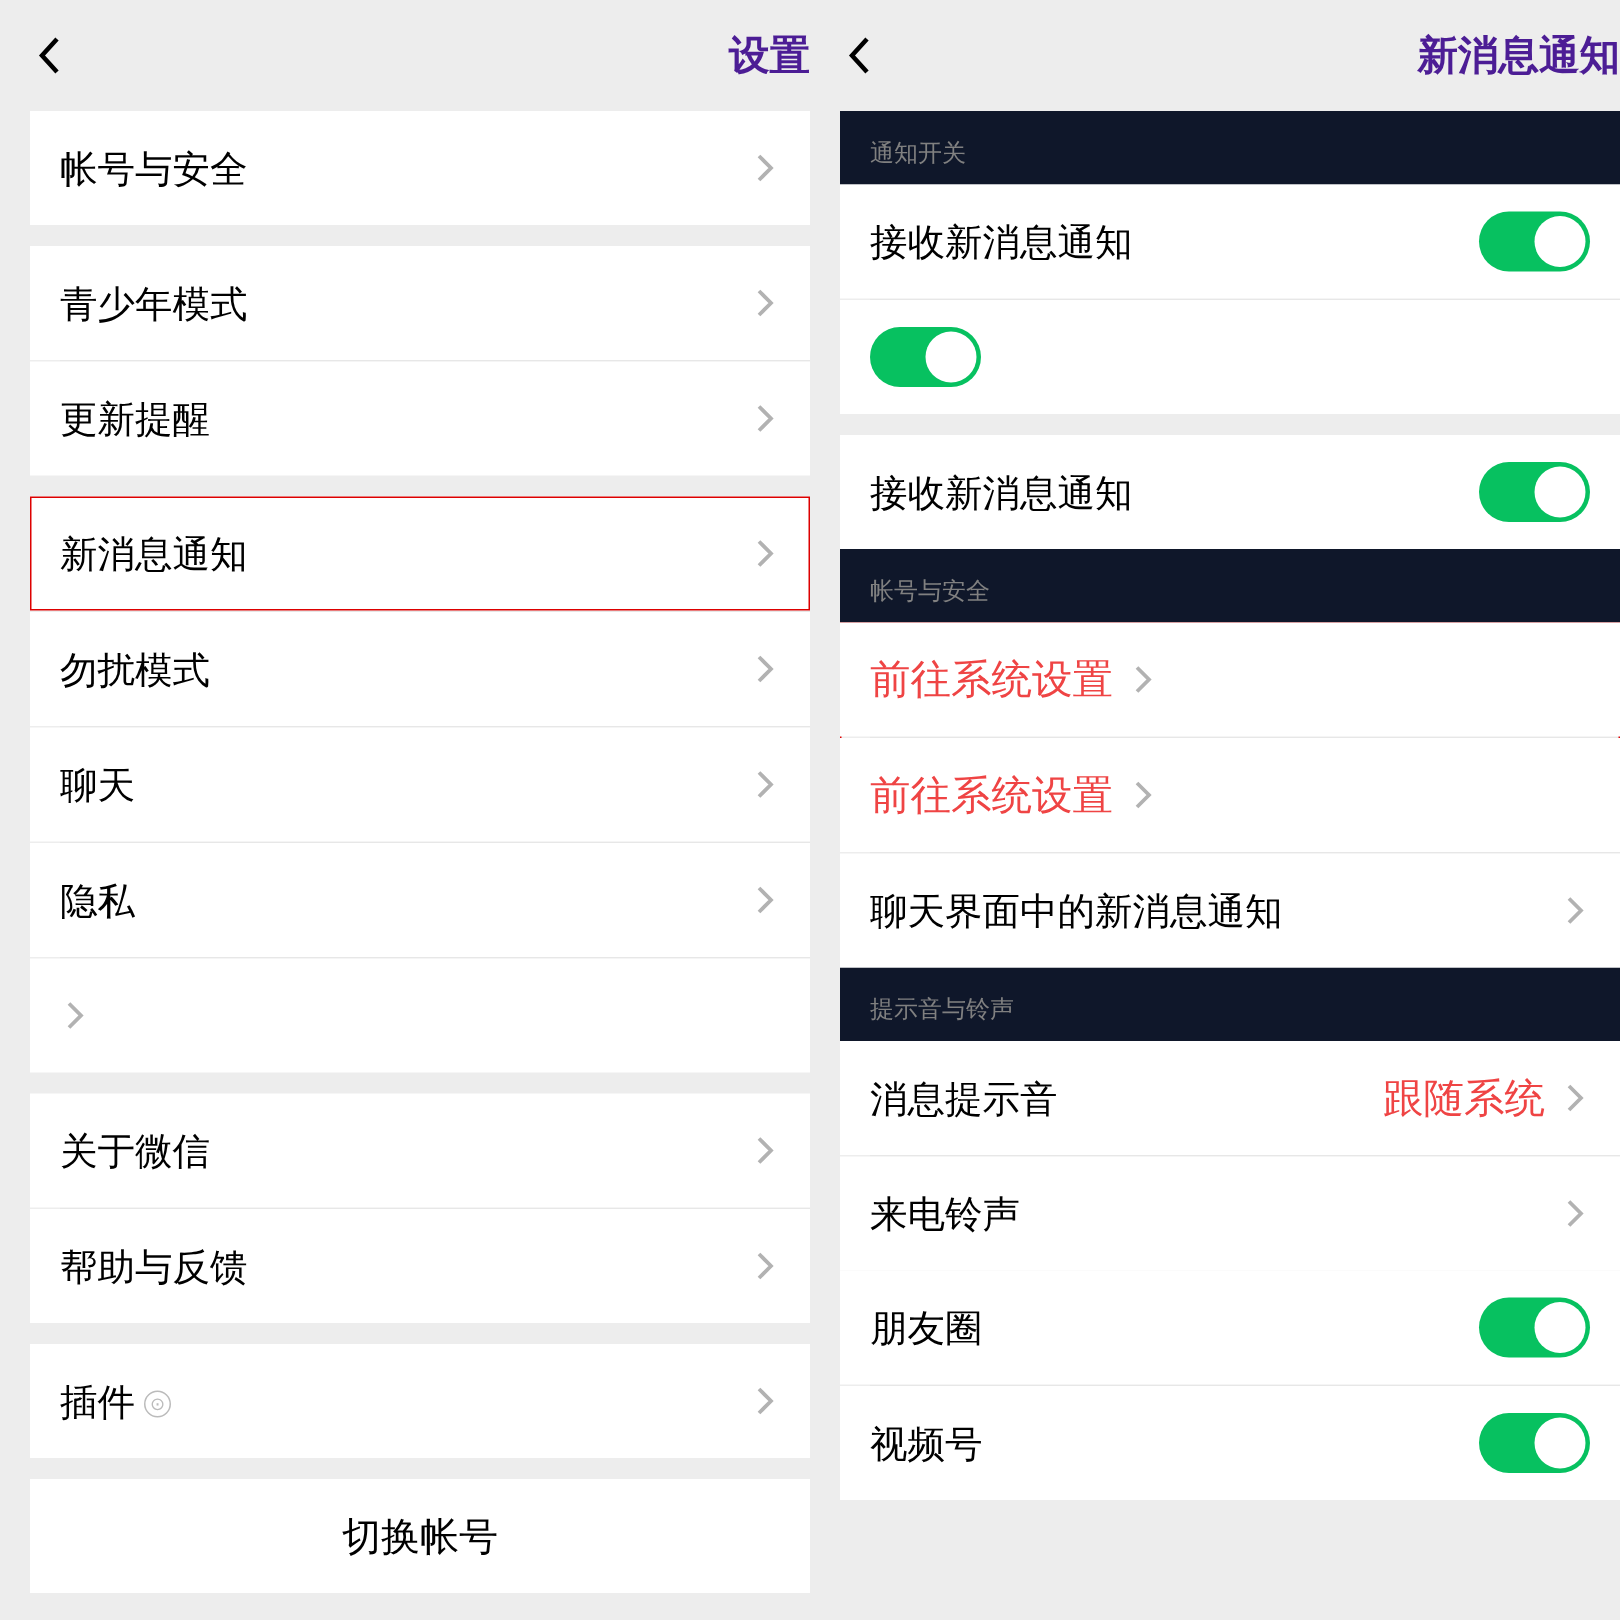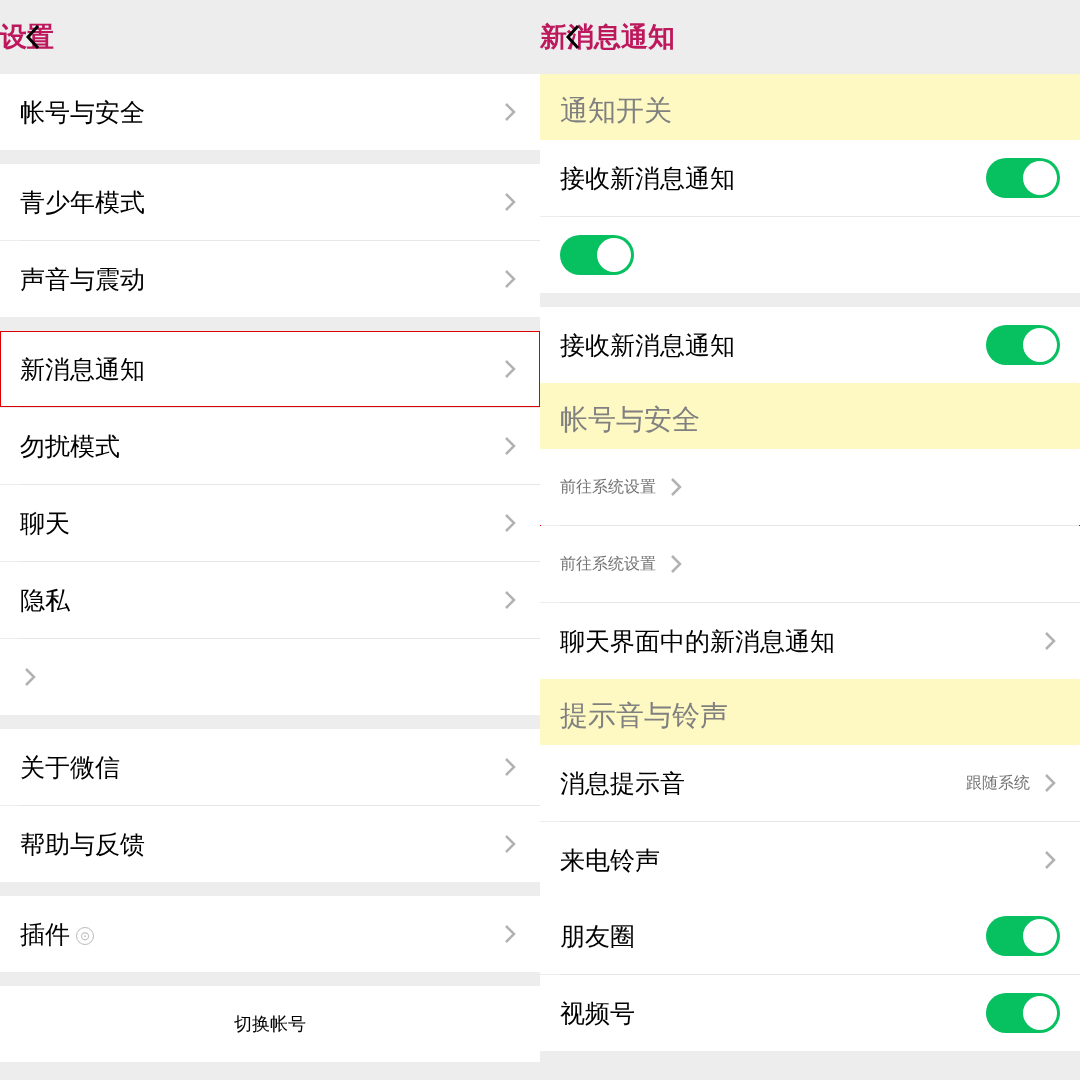--- a/index.html
+++ b/index.html
@@ -30,32 +30,32 @@
       left: 18px;
       width: 32px;
       height: 32px;
       display: flex;
       align-items: center;
       justify-content: center;
       cursor: pointer;
     }
     .title {
       flex: 1;
-      text-align: left;
+      text-align: right;
       font-size: 27px;
       font-weight: 600;
-      color: #be185d;
+      color: #4c1d95;
     }
     .chevron-left svg { stroke: #000; }
-    .scroll { flex: 1; overflow-y: auto; }
+    .scroll { flex: 1; overflow-y: auto; margin-left: 20px; }
     .gap { height: 14px; background: #ededed; }
     .section-h {
-      background: #fef9c3;
+      background: #0f172a;
       padding: 18px 20px 10px;
-      font-size: 28px;
+      font-size: 16px;
       color: #808080;
     }
     .row {
       background: #fff;
       display: flex;
       align-items: center;
       padding: 0 20px;
       height: 76px;
       cursor: pointer;
       position: relative;
@@ -64,22 +64,22 @@
       outline: 1px solid #d00;
       outline-offset: -1px;
       z-index: 5;
     }
     .row-label {
       flex: 1;
       font-size: 25px;
       color: #000;
     }
     .row-val {
-      font-size: 16px;
-      color: #737373;
+      font-size: 27px;
+      color: #ef4444;
       margin-right: 10px;
     }
     .chev {
       width: 20px;
       height: 20px;
       display: flex;
       align-items: center;
       justify-content: center;
     }
     .chev svg { stroke: #b2b2b2; }
@@ -100,21 +100,21 @@
       color: #bbb;
       margin-left: 6px;
       vertical-align: middle;
     }
     .center-row {
       background: #fff;
       height: 76px;
       display: flex;
       align-items: center;
       justify-content: center;
-      font-size: 18px;
+      font-size: 26px;
       color: #000;
       cursor: pointer;
     }
     .toggle {
       width: 74px;
       height: 40px;
       border-radius: 20px;
       background: #07c160;
       position: relative;
       cursor: pointer;
@@ -163,21 +163,21 @@
     <div class="row">
       <span class="row-label">青少年模式</span>
       <span class="chev">
           <svg width="14" height="22" viewBox="0 0 14 22" fill="none" stroke-width="2.5">
             <polyline points="3,3 11,11 3,19"></polyline>
           </svg>
         </span>
     </div>
     <div class="divider"></div>
     <div class="row">
-      <span class="row-label">声音与震动</span>
+      <span class="row-label">更新提醒</span>
       <span class="chev">
           <svg width="14" height="22" viewBox="0 0 14 22" fill="none" stroke-width="2.5">
             <polyline points="3,3 11,11 3,19"></polyline>
           </svg>
         </span>
     </div>
     <div class="gap"></div>
 
     <div class="row hi">
       <span class="row-label">新消息通知</span>

